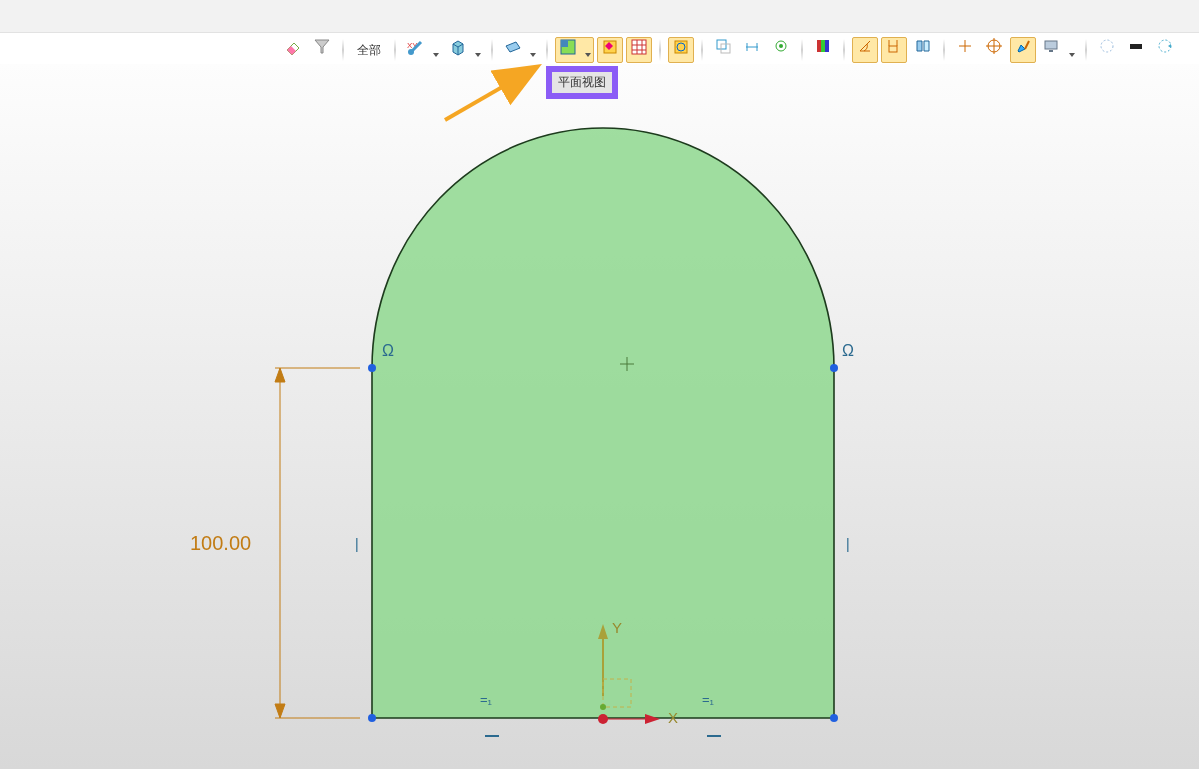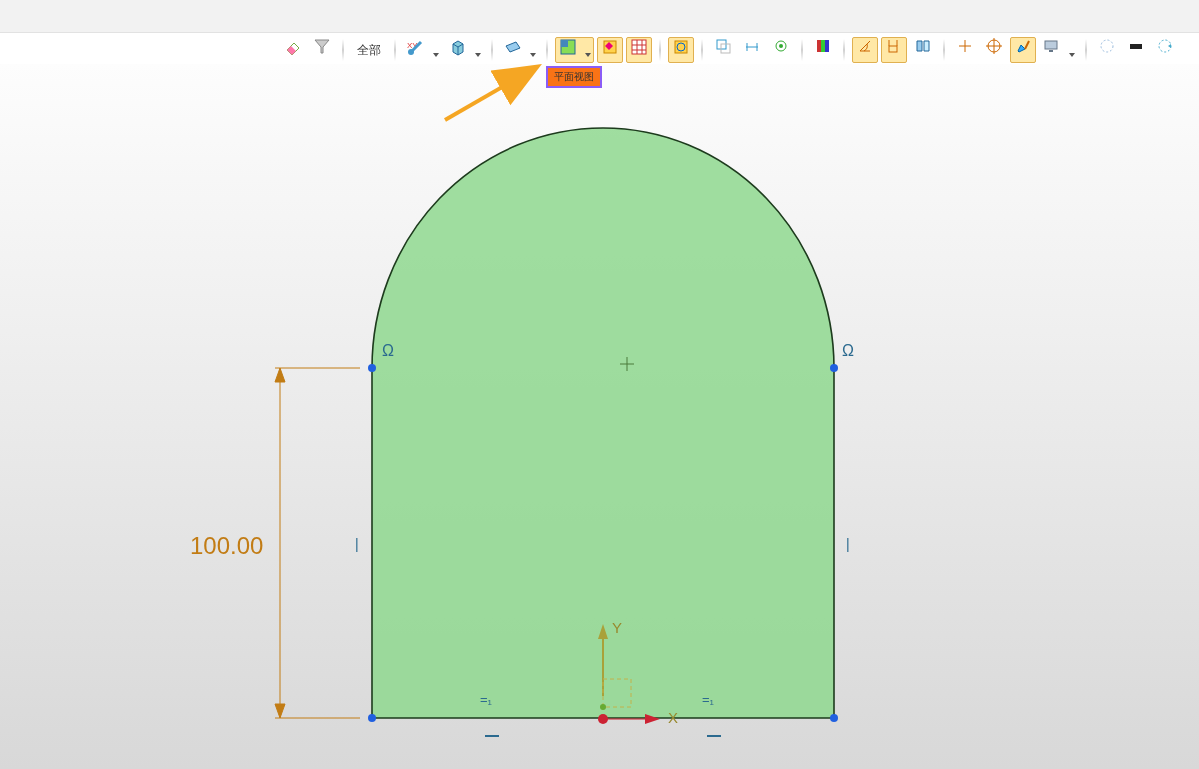--- a/index.html
+++ b/index.html
@@ -5,24 +5,24 @@
   html,body{margin:0;padding:0;width:1199px;height:769px;font-family:"Microsoft YaHei",Arial,sans-serif;background:#fff;overflow:hidden;}
   .app{position:relative;width:1199px;height:769px;}
   .titlebar{height:32px;background:#f2f2f2;border-bottom:1px solid #e2e2e2;}
   .toolbar{position:absolute;top:36px;left:0;right:0;height:28px;display:flex;align-items:center;padding-left:280px;gap:3px;}
   .sep{width:2px;height:22px;background:linear-gradient(#fff,#d0d0d0,#fff);margin:0 4px;}
   .tbtn{width:24px;height:24px;display:flex;align-items:flex-start;justify-content:center;border:1px solid transparent;border-radius:2px;position:relative;}
   .tbtn.active{background:#ffe8a6;border:1px solid #e0b050;}
   .tbtn.dd{width:34px;justify-content:flex-start;padding-left:3px;}
   .tbtn .caret{position:absolute;right:2px;bottom:5px;width:0;height:0;border-left:3px solid transparent;border-right:3px solid transparent;border-top:4px solid #555;}
   .txtbtn{font-size:12px;color:#333;padding:2px 6px;}
-  .tooltip{position:absolute;top:66px;left:546px;background:#f97316;border:2px solid #8b5cf6;font-size:10px;padding:2px 6px;color:#333;white-space:nowrap;z-index:10;}
+  .tooltip{position:absolute;top:66px;left:546px;background:#e5e5e5;border:6px solid #8b5cf6;font-size:12px;padding:2px 6px;color:#333;white-space:nowrap;z-index:10;}
   .canvas{position:absolute;top:64px;left:0;right:0;bottom:0;background:linear-gradient(#fdfdfd,#d8d8d8);}
   .sketch{position:absolute;top:0;left:0;}
-  .dimtext{position:absolute;font-size:24px;color:#c27c14;}
+  .dimtext{position:absolute;font-size:20px;color:#c27c14;}
   .omega{position:absolute;font-size:16px;color:#2b6a8f;}
   .axislbl{position:absolute;font-size:15px;color:#98892e;}
   .tick{position:absolute;color:#2b6a8f;font-size:14px;}
   .eqmark{position:absolute;color:#2b6a8f;font-size:13px;}
   .arrow{position:absolute;top:60px;left:440px;z-index:5;}
 </style>
 </head>
 <body>
 
 <div class="app">

